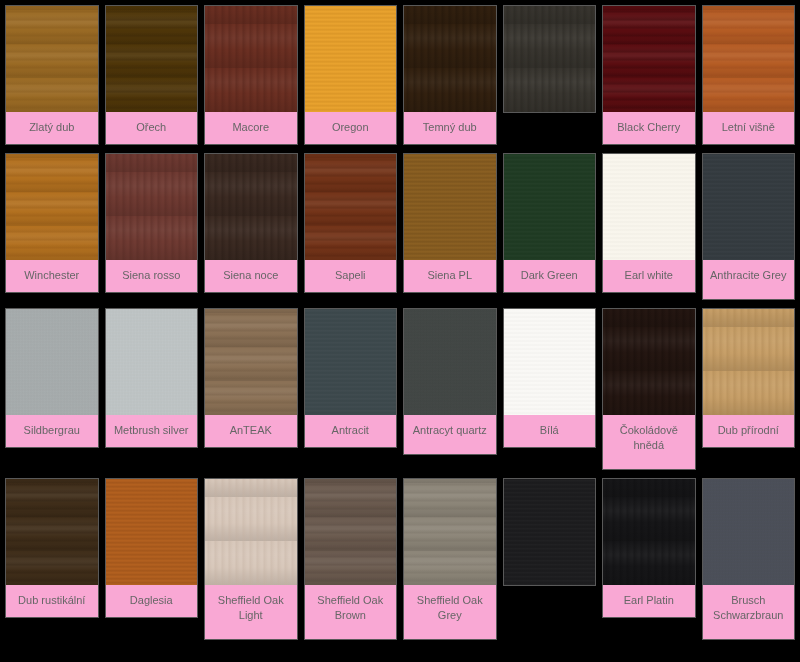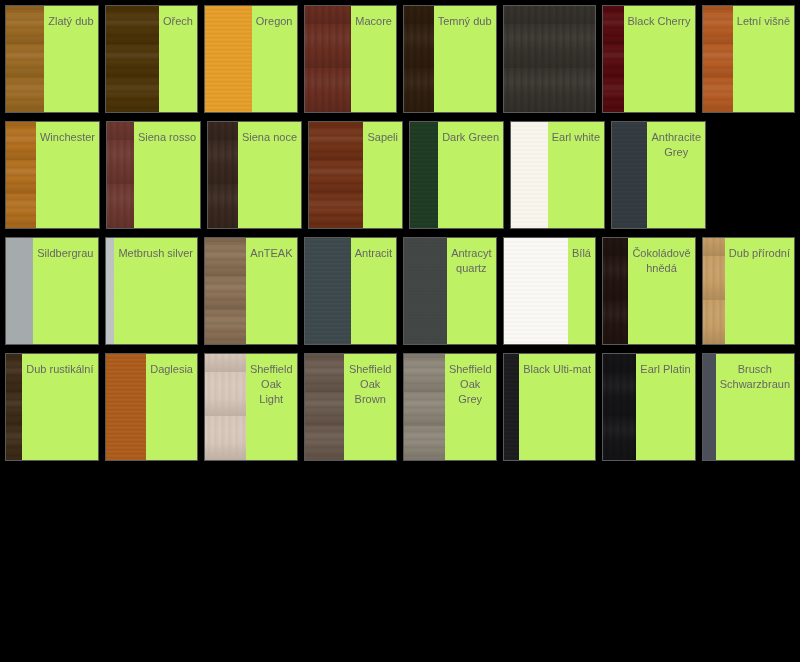--- a/index.html
+++ b/index.html
@@ -19,23 +19,23 @@
   }
   .swatch-row{
     display:flex;
     width:788px;
     align-items:flex-start;
     margin-bottom:10px;
   }
   .swatch-tile{
     width:93px;
     margin-right:8px;
-    background:#bef264;
+    background:#f9a8d4;
     display:flex;
-    flex-direction:row;
+    flex-direction:column;
     box-shadow:0 0 0 1px rgba(255,255,255,0.35);
   }
   .swatch-tile:last-child{margin-right:0;}
   .swatch-color{
     width:100%;
     height:106px;
     display:block;
     position:relative;
     overflow:hidden;
   }
@@ -65,32 +65,32 @@
         </div>
         <div class="swatch-label" style="white-space: nowrap;">Zlatý dub</div>
       </div>
       <div class="swatch-tile">
         <div class="swatch-color" style="background: rgb(78, 53, 8);">
           <div class="grain" style="background: repeating-linear-gradient(0deg, rgba(53, 35, 6, 0) 0px, rgba(53, 35, 6, 0) 3px, rgba(53, 35, 6, 0.333) 4px, rgba(53, 35, 6, 0) 8px), repeating-linear-gradient(0deg, rgba(0, 0, 0, 0.1) 0px, rgba(0, 0, 0, 0) 14px, rgba(255, 255, 255, 0.07) 22px, rgba(0, 0, 0, 0) 34px);"></div>
         </div>
         <div class="swatch-label" style="white-space: nowrap;">Ořech</div>
       </div>
       <div class="swatch-tile">
+        <div class="swatch-color" style="background: rgb(107, 47, 34);">
+          <div class="grain" style="background: repeating-linear-gradient(90deg, rgba(77, 31, 22, 0) 0px, rgba(77, 31, 22, 0) 2px, rgba(77, 31, 22, 0.4) 3px, rgba(77, 31, 22, 0) 7px), repeating-linear-gradient(0deg, rgba(0, 0, 0, 0.12) 0px, rgba(0, 0, 0, 0) 18px, rgba(255, 255, 255, 0.05) 30px, rgba(0, 0, 0, 0) 44px);"></div>
+        </div>
+        <div class="swatch-label" style="white-space: nowrap;">Macore</div>
+      </div>
+      <div class="swatch-tile">
         <div class="swatch-color" style="background: rgb(232, 162, 46);">
           <div class="grain" style="background: repeating-linear-gradient(0deg, rgba(201, 134, 29, 0) 0px, rgba(201, 134, 29, 0) 1px, rgba(201, 134, 29, 0.467) 2px, rgba(201, 134, 29, 0) 4px);"></div>
         </div>
         <div class="swatch-label" style="white-space: nowrap;">Oregon</div>
       </div>
       <div class="swatch-tile">
-        <div class="swatch-color" style="background: rgb(107, 47, 34);">
-          <div class="grain" style="background: repeating-linear-gradient(90deg, rgba(77, 31, 22, 0) 0px, rgba(77, 31, 22, 0) 2px, rgba(77, 31, 22, 0.4) 3px, rgba(77, 31, 22, 0) 7px), repeating-linear-gradient(0deg, rgba(0, 0, 0, 0.12) 0px, rgba(0, 0, 0, 0) 18px, rgba(255, 255, 255, 0.05) 30px, rgba(0, 0, 0, 0) 44px);"></div>
-        </div>
-        <div class="swatch-label" style="white-space: nowrap;">Macore</div>
-      </div>
-      <div class="swatch-tile">
         <div class="swatch-color" style="background: rgb(50, 32, 15);">
           <div class="grain" style="background: repeating-linear-gradient(90deg, rgba(29, 18, 8, 0) 0px, rgba(29, 18, 8, 0) 2px, rgba(29, 18, 8, 0.4) 3px, rgba(29, 18, 8, 0) 7px), repeating-linear-gradient(0deg, rgba(0, 0, 0, 0.12) 0px, rgba(0, 0, 0, 0) 18px, rgba(255, 255, 255, 0.05) 30px, rgba(0, 0, 0, 0) 44px);"></div>
         </div>
         <div class="swatch-label" style="white-space: nowrap;">Temný dub</div>
       </div>
       <div class="swatch-tile">
         <div class="swatch-color" style="background: rgb(56, 53, 47);">
           <div class="grain" style="background: repeating-linear-gradient(90deg, rgba(36, 34, 29, 0) 0px, rgba(36, 34, 29, 0) 2px, rgba(36, 34, 29, 0.4) 3px, rgba(36, 34, 29, 0) 7px), repeating-linear-gradient(0deg, rgba(0, 0, 0, 0.12) 0px, rgba(0, 0, 0, 0) 18px, rgba(255, 255, 255, 0.05) 30px, rgba(0, 0, 0, 0) 44px);"></div>
         </div>
       </div>
@@ -126,20 +126,26 @@
         </div>
         <div class="swatch-label" style="white-space: nowrap;">Siena noce</div>
       </div>
       <div class="swatch-tile">
         <div class="swatch-color" style="background: rgb(115, 51, 24);">
           <div class="grain" style="background: repeating-linear-gradient(0deg, rgba(77, 30, 12, 0) 0px, rgba(77, 30, 12, 0) 3px, rgba(77, 30, 12, 0.333) 4px, rgba(77, 30, 12, 0) 8px), repeating-linear-gradient(0deg, rgba(0, 0, 0, 0.1) 0px, rgba(0, 0, 0, 0) 14px, rgba(255, 255, 255, 0.07) 22px, rgba(0, 0, 0, 0) 34px);"></div>
         </div>
         <div class="swatch-label" style="white-space: nowrap;">Sapeli</div>
       </div>
       <div class="swatch-tile">
+        <div class="swatch-color" style="background: rgb(138, 95, 34);">
+          <div class="grain" style="background: repeating-linear-gradient(0deg, rgba(107, 71, 22, 0) 0px, rgba(107, 71, 22, 0) 1px, rgba(107, 71, 22, 0.467) 2px, rgba(107, 71, 22, 0) 4px);"></div>
+        </div>
+        <div class="swatch-label" style="white-space: nowrap;">Siena PL</div>
+      </div>
+      <div class="swatch-tile">
         <div class="swatch-color" style="background: rgb(30, 58, 34);">
           <div class="grain" style="background: repeating-linear-gradient(0deg, rgba(255, 255, 255, 0.03) 0px, rgba(0, 0, 0, 0.03) 2px, rgba(255, 255, 255, 0.02) 4px);"></div>
         </div>
         <div class="swatch-label" style="white-space: nowrap;">Dark Green</div>
       </div>
       <div class="swatch-tile">
         <div class="swatch-color" style="background: rgb(250, 247, 238);">
           <div class="grain" style="background: repeating-linear-gradient(0deg, rgba(255, 255, 255, 0.03) 0px, rgba(0, 0, 0, 0.03) 2px, rgba(255, 255, 255, 0.02) 4px);"></div>
         </div>
         <div class="swatch-label" style="white-space: nowrap;">Earl white</div>
@@ -229,21 +235,20 @@
       <div class="swatch-tile">
         <div class="swatch-color" style="background: rgb(140, 133, 120);">
           <div class="grain" style="background: repeating-linear-gradient(0deg, rgba(112, 105, 94, 0) 0px, rgba(112, 105, 94, 0) 3px, rgba(112, 105, 94, 0.333) 4px, rgba(112, 105, 94, 0) 8px), repeating-linear-gradient(0deg, rgba(0, 0, 0, 0.1) 0px, rgba(0, 0, 0, 0) 14px, rgba(255, 255, 255, 0.07) 22px, rgba(0, 0, 0, 0) 34px);"></div>
         </div>
         <div class="swatch-label two-line">Sheffield Oak Grey</div>
       </div>
       <div class="swatch-tile">
         <div class="swatch-color" style="background: rgb(27, 27, 29);">
           <div class="grain" style="background: repeating-linear-gradient(0deg, rgba(255, 255, 255, 0.03) 0px, rgba(0, 0, 0, 0.03) 2px, rgba(255, 255, 255, 0.02) 4px);"></div>
         </div>
-        <div class="swatch-label" style="white-space: nowrap;">Black Ulti-mat</div>
       </div>
       <div class="swatch-tile">
         <div class="swatch-color" style="background: rgb(22, 22, 24);">
           <div class="grain" style="background: repeating-linear-gradient(90deg, rgba(13, 13, 15, 0) 0px, rgba(13, 13, 15, 0) 2px, rgba(13, 13, 15, 0.4) 3px, rgba(13, 13, 15, 0) 7px), repeating-linear-gradient(0deg, rgba(0, 0, 0, 0.12) 0px, rgba(0, 0, 0, 0) 18px, rgba(255, 255, 255, 0.05) 30px, rgba(0, 0, 0, 0) 44px);"></div>
         </div>
         <div class="swatch-label" style="white-space: nowrap;">Earl Platin</div>
       </div>
       <div class="swatch-tile">
         <div class="swatch-color" style="background: rgb(71, 75, 85);">
           <div class="grain" style="background: repeating-linear-gradient(0deg, rgba(255, 255, 255, 0.05) 0px, rgba(0, 0, 0, 0.05) 1px, rgba(255, 255, 255, 0.04) 2px, rgba(0, 0, 0, 0.03) 3px), repeating-linear-gradient(90deg, rgba(255, 255, 255, 0.04) 0px, rgba(0, 0, 0, 0.04) 1px, rgba(255, 255, 255, 0.03) 2px, rgba(0, 0, 0, 0.02) 3px);"></div>

